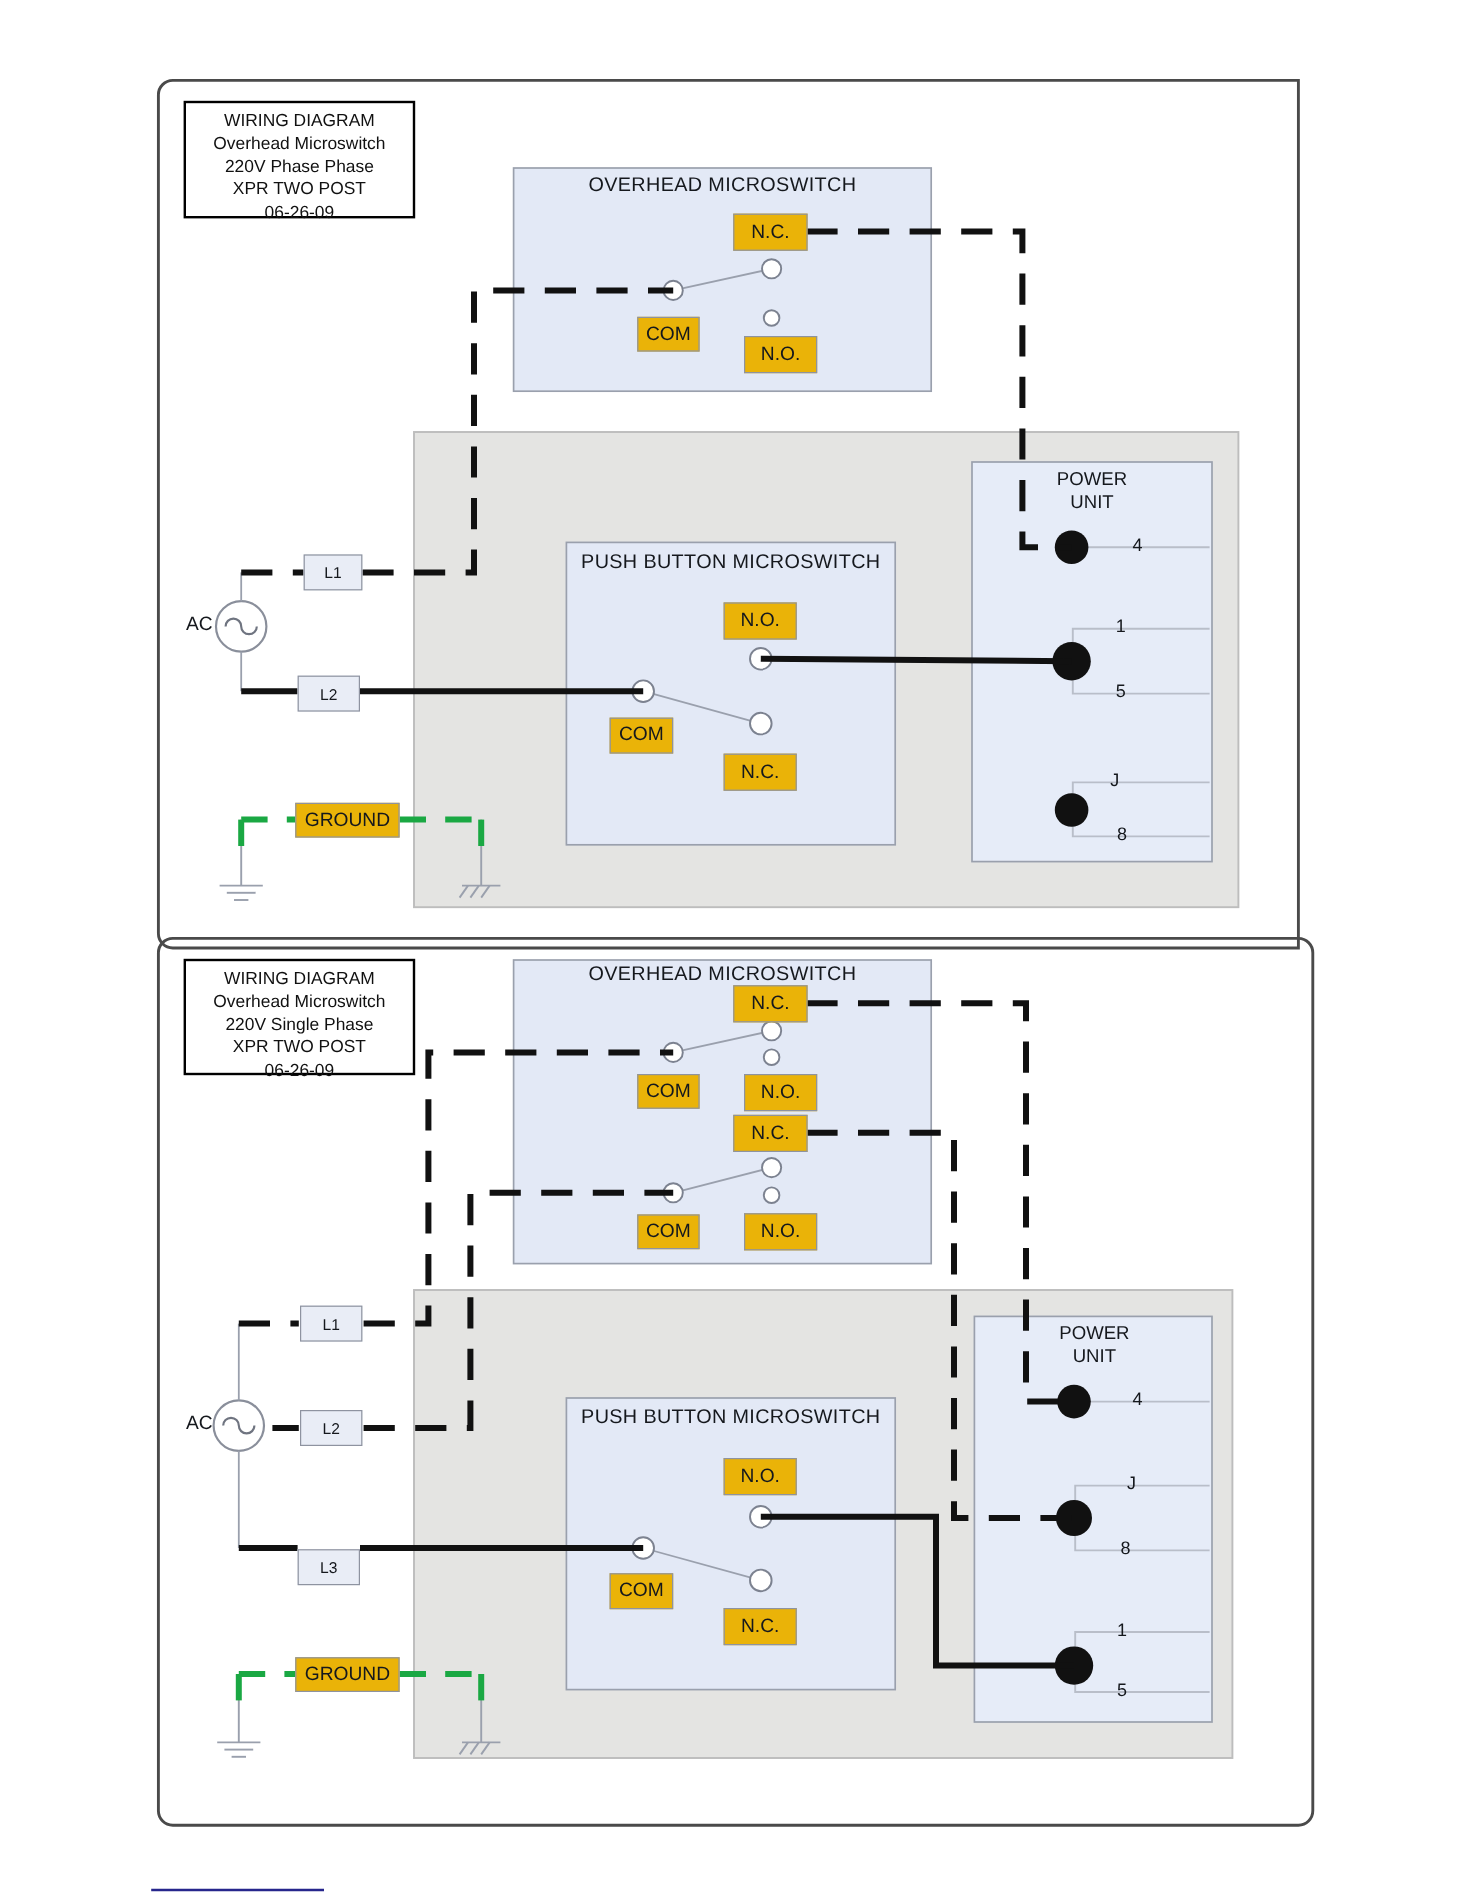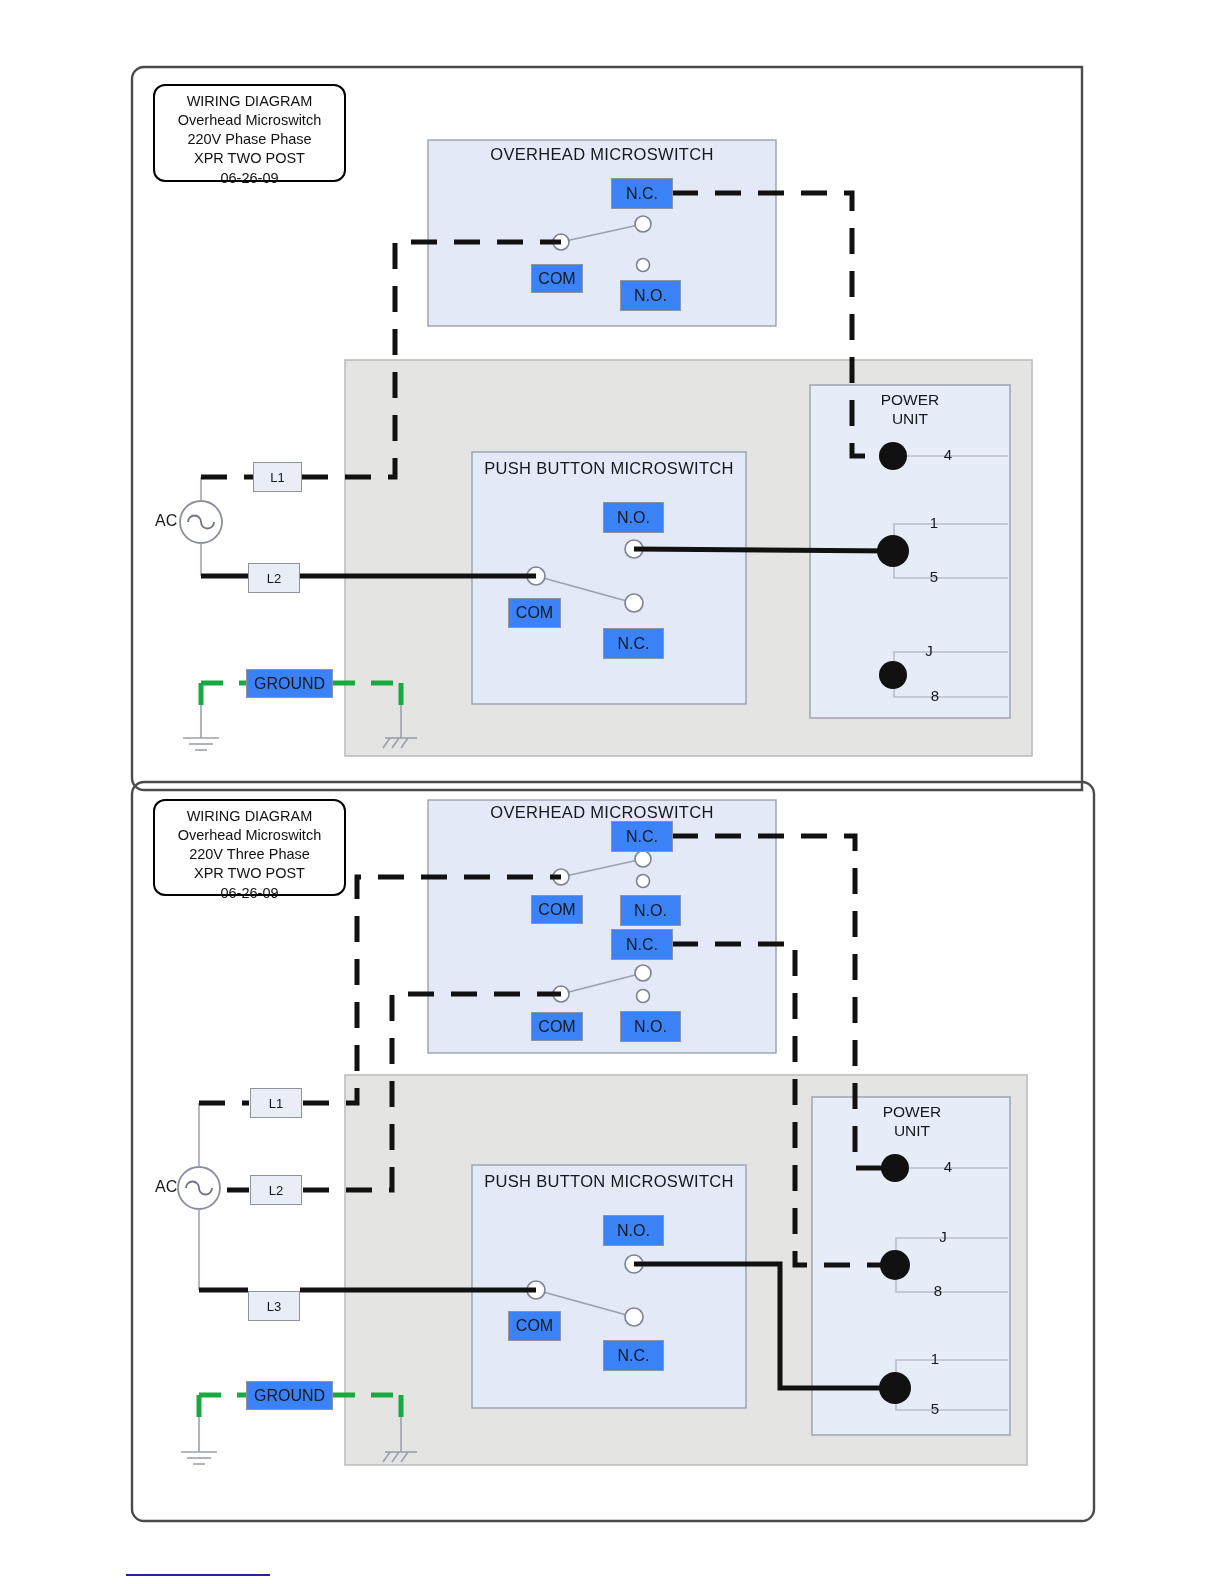--- a/index.html
+++ b/index.html
@@ -2,24 +2,24 @@
 <html><head>
 <meta charset="utf-8">
 <style>
   html,body{margin:0;padding:0;background:#ffffff;}
   body{width:1224px;height:1584px;position:relative;
        font-family:"Liberation Sans","DejaVu Sans",sans-serif;
        -webkit-font-smoothing:antialiased;}
   .page{position:absolute;left:0;top:0;width:1224px;height:1584px;}
   svg{position:absolute;left:0;top:0;width:1224px;height:1584px;overflow:visible;}
   .lbl{position:absolute;text-align:center;color:#1a1a1a;}
-  .titlebox{position:absolute;border:2px solid #000;border-radius:12px;
+  .titlebox{position:absolute;border:2px solid #000;border-radius:0;
             background:#fff;text-align:center;line-height:1.32;
             font-size:14.5px;color:#111;padding-top:6px;box-sizing:border-box;}
-  .tagbox{position:absolute;border:1px solid #8e93a0;background:#3b82f6;
+  .tagbox{position:absolute;border:1px solid #8e93a0;background:#eab308;
           display:flex;align-items:center;justify-content:center;
           font-size:16px;color:#15181d;box-sizing:border-box;}
   .tagbox.big{font-size:13px;background:#e9edf6;}
   .panelcap{position:absolute;font-size:16.5px;letter-spacing:.3px;color:#15181d;
             text-align:center;width:100%;}
   .pu-cap{position:absolute;font-size:15.5px;color:#15181d;text-align:center;line-height:1.25;}
   .ac-lbl{position:absolute;font-size:16px;color:#15181d;}
   .termnum{position:absolute;font-size:15px;color:#15181d;text-align:center;width:20px;}
 </style>
 </head>
@@ -210,21 +210,21 @@
 <div class="termnum" style="left:925px;top:687px;">8</div>
 
 <div class="ac-lbl" style="left:155px;top:512px;">AC</div>
 <div class="tagbox big" style="left:253px;top:462px;width:49px;height:30px;">L1</div>
 <div class="tagbox big" style="left:248px;top:563px;width:52px;height:30px;">L2</div>
 <div class="tagbox" style="left:246px;top:669px;width:87px;height:29px;">GROUND</div>
 
 <div class="titlebox" style="left:153px;top:799px;width:193px;height:97px;">
   <div>WIRING DIAGRAM</div>
   <div>Overhead Microswitch</div>
-  <div>220V Three Phase</div>
+  <div>220V Single Phase</div>
   <div>XPR TWO POST</div>
   <div>06-26-09</div>
 </div>
 
 <div class="lbl panelcap" style="left:428px;top:803px;width:348px;">OVERHEAD MICROSWITCH</div>
 
 <div class="tagbox" style="left:611px;top:821px;width:62px;height:31px;">N.C.</div>
 <div class="tagbox" style="left:531px;top:895px;width:52px;height:29px;">COM</div>
 <div class="tagbox" style="left:620px;top:895px;width:61px;height:31px;">N.O.</div>
 

